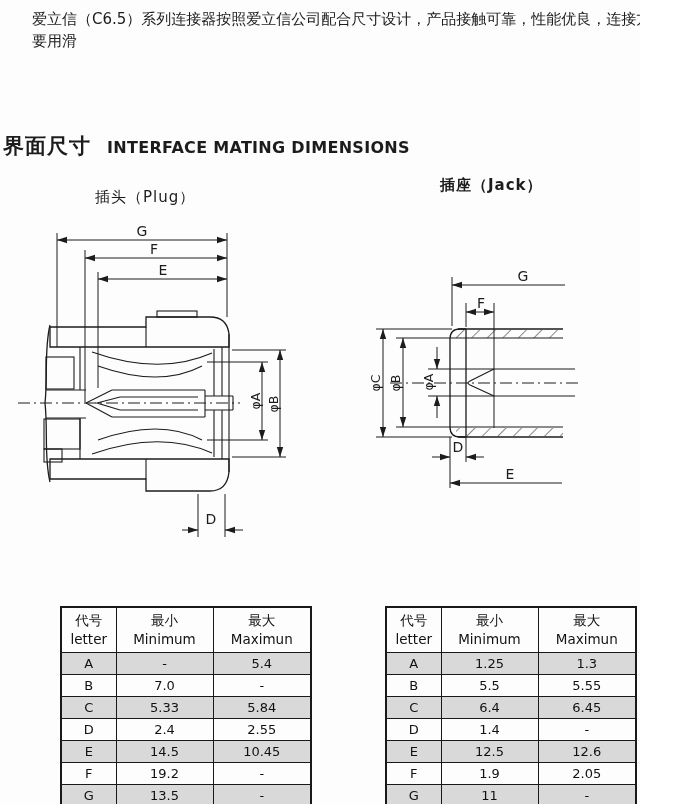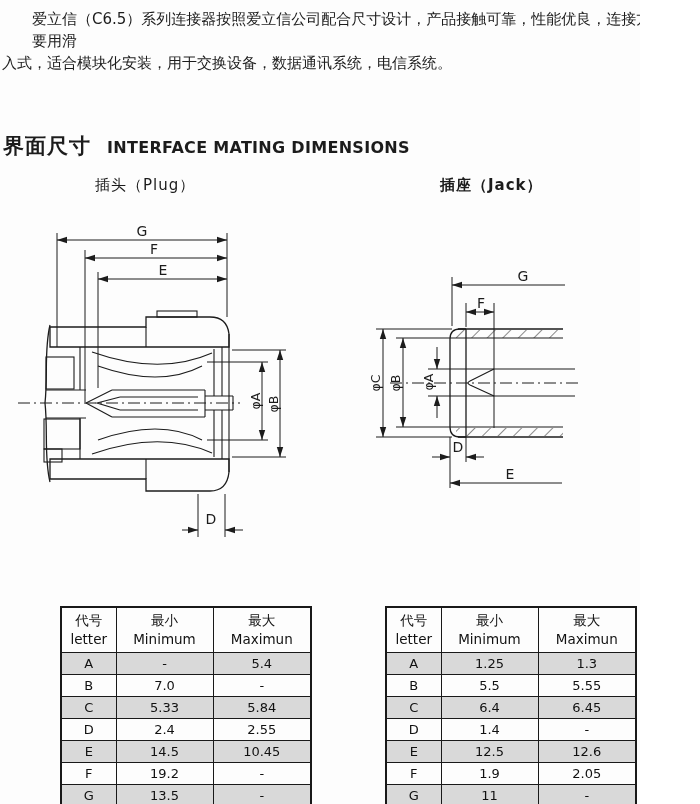--- a/index.html
+++ b/index.html
@@ -4,21 +4,21 @@
 <style>
   html,body{margin:0;padding:0;background:#ffffff;}
   .page{position:relative;width:640px;height:804px;background:#fdfdfd;overflow:hidden;
         font-family:"DejaVu Sans","Liberation Sans",sans-serif;color:#1c1c1c;}
   .intro{position:absolute;left:2px;top:8px;width:672px;font-size:15px;line-height:22px;}
   .intro .l1{padding-left:30px;}
   .sect{position:absolute;left:3px;top:132px;font-weight:bold;}
   .sect .zh{font-size:21px;letter-spacing:1px;}
   .sect .en{font-size:16px;margin-left:16px;letter-spacing:0.3px;}
   .cap{position:absolute;top:176px;font-size:15px;letter-spacing:1px;}
-  .cap-plug{left:95px;}
+  .cap-plug{left:95px;margin-top:12px;}
   .cap-jack{left:440px;font-weight:bold;}
   svg.drawing{position:absolute;}
   .dim{stroke:#1c1c1c;stroke-width:1;fill:none;}
   .bl{stroke:#1c1c1c;stroke-width:1.3;fill:none;}
   .bl2{stroke:#1c1c1c;stroke-width:1.1;fill:none;}
   .cl{stroke:#1c1c1c;stroke-width:1;fill:none;stroke-dasharray:12 4 2 4;}
   .lab{font-size:14px;fill:#1c1c1c;}
   .lab-s{font-size:12.5px;fill:#1c1c1c;}
   table.dtab{position:absolute;border-collapse:collapse;table-layout:fixed;width:250px;
         font-size:13px;text-align:center;color:#111;background:#fdfdfd;border:2.2px solid #191919;}
@@ -29,21 +29,20 @@
   .t-left{left:60px;top:606px;}
   .t-right{left:385px;top:606px;}
 </style>
 </head>
 <body>
 
 <div class="page">
 
   <div class="intro">
     <div class="l1">爱立信（C6.5）系列连接器按照爱立信公司配合尺寸设计，产品接触可靠，性能优良，连接方式要用滑</div>
-    <div class="l2">入式，适合模块化安装，用于交换设备，数据通讯系统，电信系统。</div>
   </div>
 
   <div class="sect">
     <span class="zh">界面尺寸</span><span class="en">INTERFACE MATING DIMENSIONS</span>
   </div>
 
   <div class="cap cap-plug">插头（Plug）</div>
   <div class="cap cap-jack">插座（Jack）</div>
 
   <svg class="drawing" style="left:0;top:205px" width="320" height="345" viewBox="0 0 320 345">

